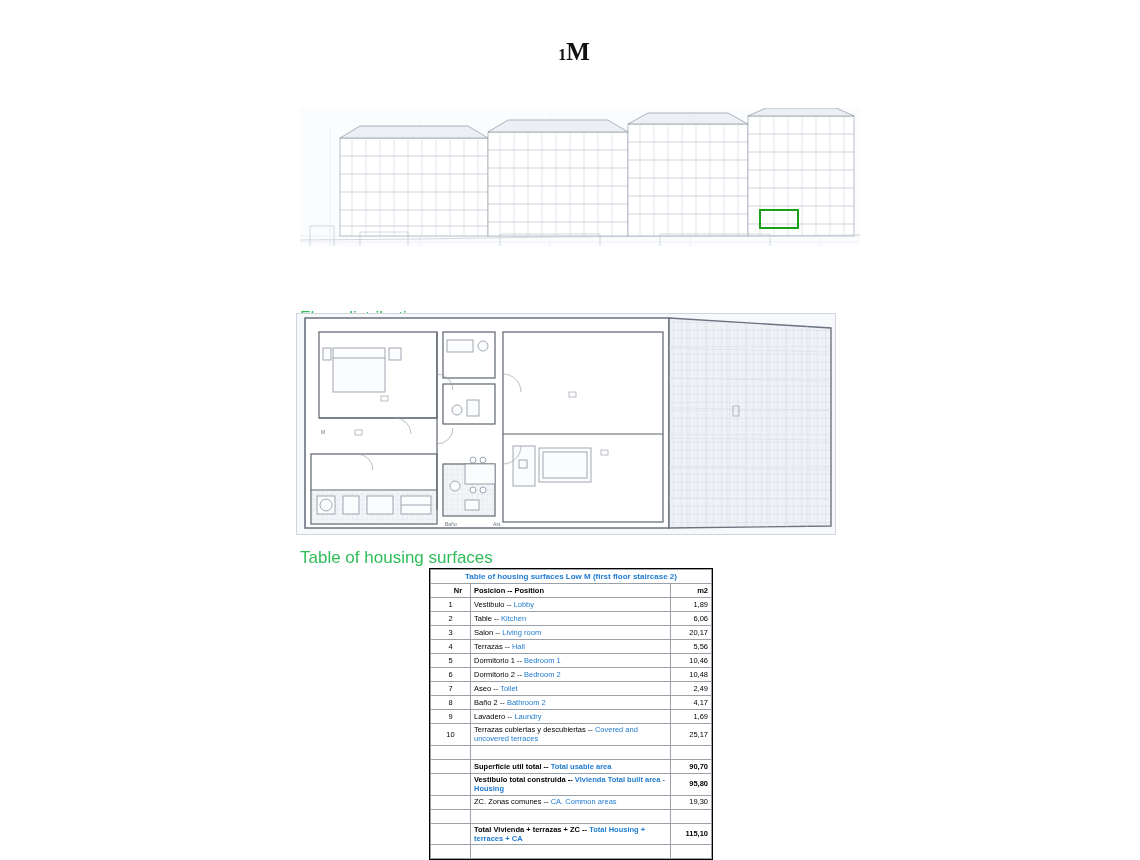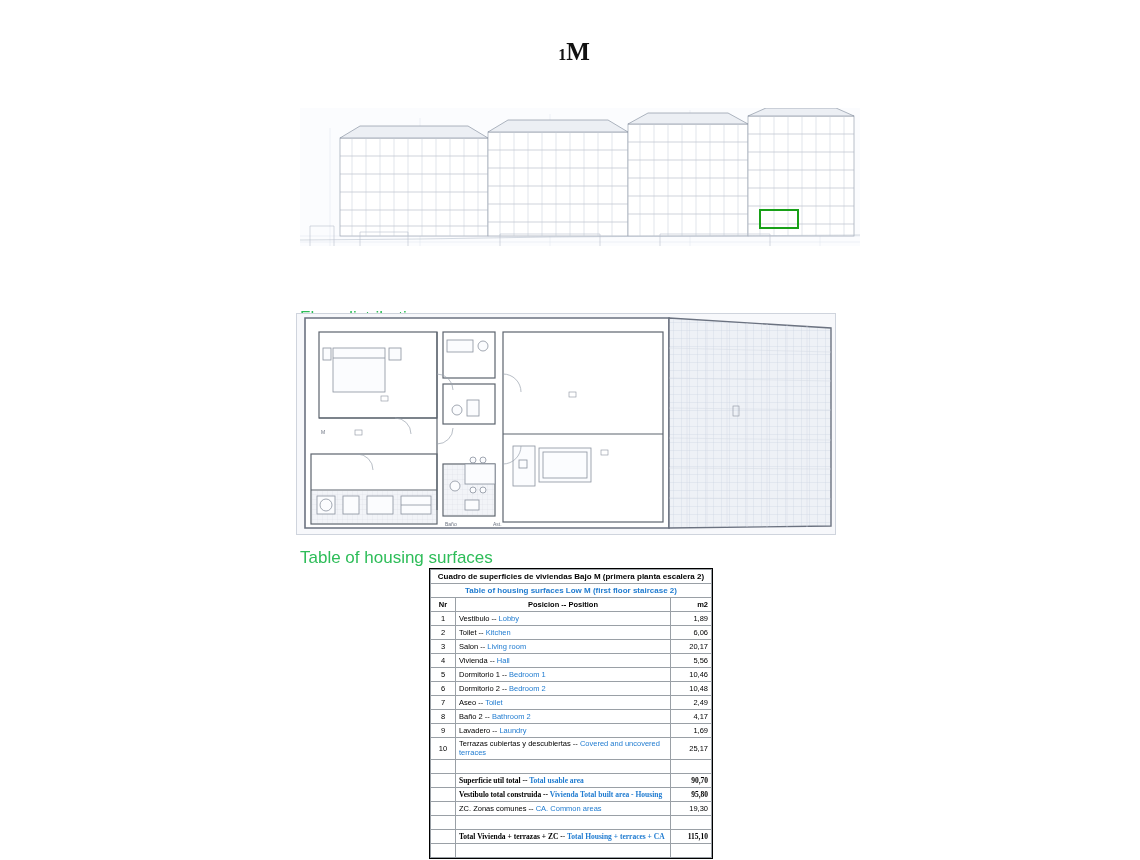--- a/index.html
+++ b/index.html
@@ -108,24 +108,24 @@
     font-size: 8px;
     text-align: center;
     border-bottom: none !important;
   }
   .hdr-en {
     color: #1f7bd0;
     font-weight: bold;
     font-size: 8px;
     text-align: center;
   }
-  .colhdr { font-weight: bold; text-align: center; }
-  .colhdr.num { text-align: center; padding-left: 3px; }
+  .colhdr { font-weight: bold; }
+  .colhdr.num { text-align: center; padding-left: 18px; }
   .en { color: #1f7bd0; margin-top: 24px; }
-  .bold { font-weight: bold; font-family: Liberation Serif, serif; }
+  .bold { font-weight: bold; }
   .spacer td { height: 7px; border-left: 1px solid #9aa0a6; border-right: 1px solid #9aa0a6; border-top: 1px solid #9aa0a6; border-bottom: 1px solid #9aa0a6;}
 </style>
 </head>
 <body>
 
 <div class="doc-title">
   <span class="small-one">1</span><span>M</span>
 </div>
 
 <div class="elevation">
@@ -357,52 +357,49 @@
     </g>
   </svg>
 </div>
 
 <div class="caption" id="caption-table">Table of housing surfaces</div>
 
 <div class="table-wrap">
   <table class="surfaces">
     <tbody>
       <tr>
-        <td class="hdr-es" colspan="3">Cuadro de superficies de viviendas Bajo M (primera planta escalera 2)</td>
-      </tr>
-      <tr>
         <td class="hdr-en" colspan="3">Table of housing surfaces Low M  (first floor staircase 2)</td>
       </tr>
       <tr>
         <td class="colhdr num">Nr</td>
         <td class="colhdr pos">Posicion -- Position</td>
         <td class="colhdr m2">m2</td>
       </tr>
 
       <tr>
         <td class="num">1</td>
         <td class="pos"><span>Vestibulo -- </span><span class="en">Lobby</span></td>
         <td class="m2">1,89</td>
       </tr>
 
       <tr>
         <td class="num">2</td>
-        <td class="pos"><span>Toilet -- </span><span class="en">Kitchen</span></td>
+        <td class="pos"><span>Table -- </span><span class="en">Kitchen</span></td>
         <td class="m2">6,06</td>
       </tr>
 
       <tr>
         <td class="num">3</td>
         <td class="pos"><span>Salon -- </span><span class="en">Living room</span></td>
         <td class="m2">20,17</td>
       </tr>
 
       <tr>
         <td class="num">4</td>
-        <td class="pos"><span>Vivienda -- </span><span class="en">Hall</span></td>
+        <td class="pos"><span>Terrazas -- </span><span class="en">Hall</span></td>
         <td class="m2">5,56</td>
       </tr>
 
       <tr>
         <td class="num">5</td>
         <td class="pos"><span>Dormitorio 1 -- </span><span class="en">Bedroom 1</span></td>
         <td class="m2">10,46</td>
       </tr>
 
       <tr>

